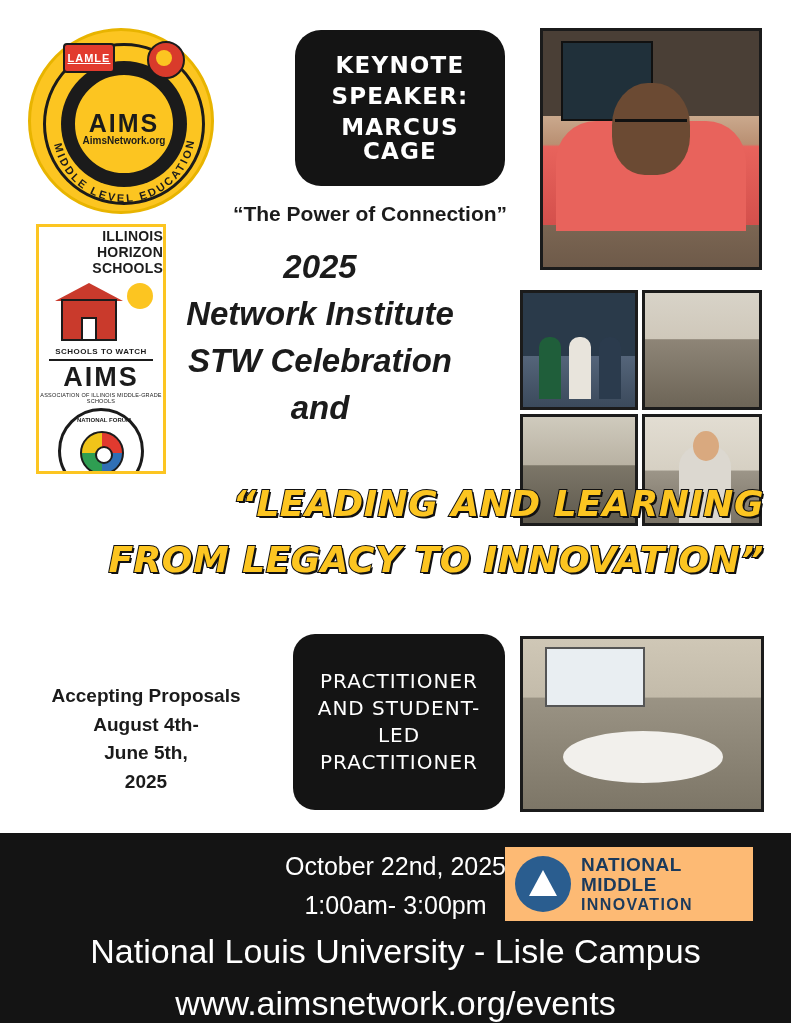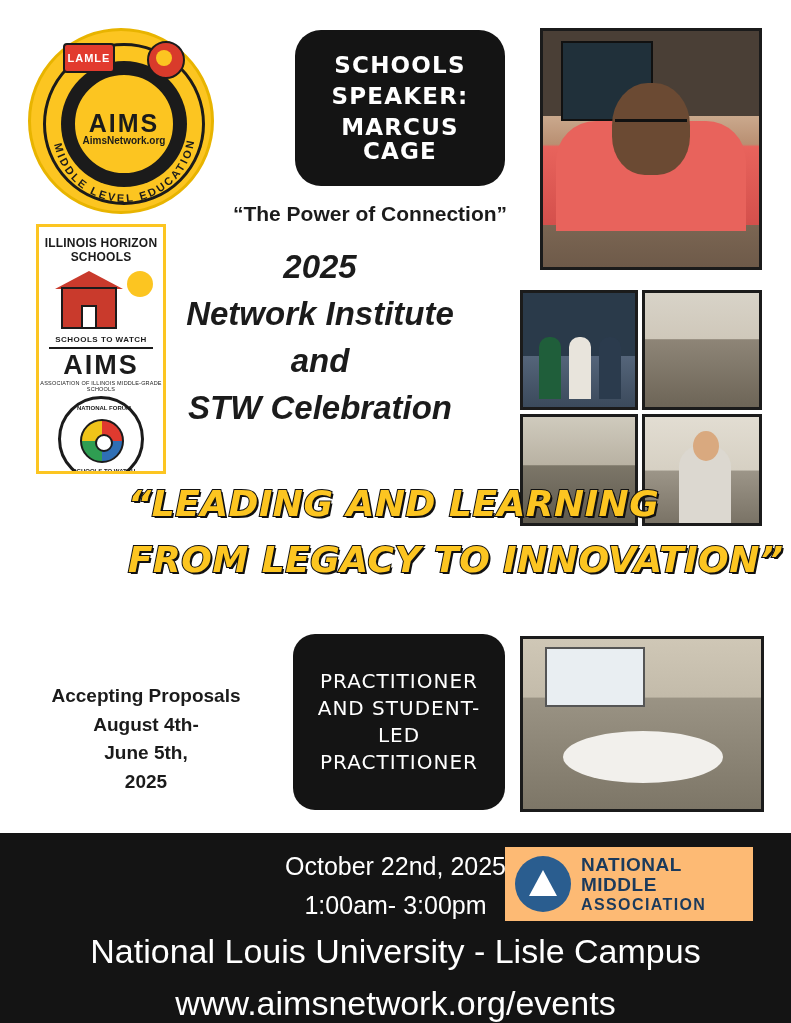--- a/index.html
+++ b/index.html
@@ -86,20 +86,21 @@
     width: 48px; height: 26px;
     background: #e23b2e;
     border-radius: 4px;
     border: 2px solid #1b1b1b;
     color: #fff;
     font-size: 11px;
     font-weight: bold;
     letter-spacing: 1px;
     text-align: center;
     line-height: 26px;
+    text-decoration: underline;
   }
   .aims-logo .small-seal {
     position: absolute;
     right: 26px; top: 10px;
     width: 34px; height: 34px;
     border-radius: 50%;
     background: #d93b2b;
     border: 2px solid #1b1b1b;
   }
   .aims-logo .small-seal::after {
@@ -118,25 +119,26 @@
     top: 224px;
     width: 130px;
     height: 250px;
     background: #ffffff;
     border: 3px solid #fcc521;
     box-sizing: border-box;
     text-align: center;
     overflow: hidden;
   }
   .horizon-panel .hp-title {
-    margin-top: 9px;
-    font-size: 12px;
+    margin-top: 1px;
+    font-size: 14px;
     font-weight: bold;
     letter-spacing: .2px;
     color: #1b1b1b;
+    text-align: right;
   }
   .horizon-panel .schoolhouse {
     position: relative;
     width: 112px;
     height: 66px;
     margin: 3px auto 0;
   }
   .horizon-panel .sun {
     position: absolute;
     right: 4px; top: 4px;
@@ -383,24 +385,24 @@
     text-align: center;
     color: #1b1b1b;
     font-size: 33px;
     font-weight: bold;
     font-style: italic;
     line-height: 1.42;
   }
 
   .theme {
     position: absolute;
-    left: 128px;
+    left: 104px;
     top: 476px;
     width: 660px;
-    text-align: left;
+    text-align: right;
   }
   .theme .tline {
     font-family: "DejaVu Sans", sans-serif;
     font-weight: bold;
     font-style: italic;
     font-size: 36px;
     letter-spacing: .5px;
     color: #fcc521;
     -webkit-text-stroke: 2px #111;
     paint-order: stroke fill;
@@ -546,21 +548,21 @@
     <div class="hp-aims">AIMS</div>
     <div class="hp-aims-sub">ASSOCIATION OF ILLINOIS MIDDLE-GRADE SCHOOLS</div>
     <div class="nf-seal">
       <div class="nf-top">NATIONAL FORUM</div>
       <div class="pie"></div>
       <div class="nf-bottom">SCHOOLS TO WATCH</div>
     </div>
   </div>
 
   <div class="keynote-box">
-    <div>SCHOOLS</div>
+    <div>KEYNOTE</div>
     <div>SPEAKER:</div>
     <div>MARCUS CAGE</div>
   </div>
 
   <div class="photo" id="photo-keynote">
     <div class="board"></div>
     <div class="shirt"></div>
     <div class="face"></div>
     <div class="glasses"></div>
   </div>
@@ -580,22 +582,22 @@
   <div class="photo" id="photo-students">
     <div class="screen"></div>
     <div class="table"></div>
   </div>
 
   <div class="quote-line">“The Power of Connection”</div>
 
   <div class="title-block">
     <div>2025</div>
     <div>Network Institute</div>
+    <div>STW Celebration</div>
     <div>and</div>
-    <div>STW Celebration</div>
   </div>
 
   <div class="theme">
     <div class="tline">“LEADING AND LEARNING</div>
     <div class="tline">FROM LEGACY TO INNOVATION”</div>
   </div>
 
   <div class="proposals">
     <div>Accepting Proposals</div>
     <div>August 4th-</div>
@@ -615,18 +617,18 @@
       <div>October 22nd, 2025</div>
       <div>1:00am- 3:00pm</div>
       <div class="wide">National Louis University - Lisle Campus</div>
       <div class="wide">www.aimsnetwork.org/events</div>
     </div>
     <div class="nlu-logo">
       <div class="mark"></div>
       <div class="words">
         <div>NATIONAL</div>
         <div>MIDDLE</div>
-        <div class="u">ASSOCIATION</div>
+        <div class="u">INNOVATION</div>
       </div>
     </div>
   </div>
 
 </div>
 
 </body></html>

